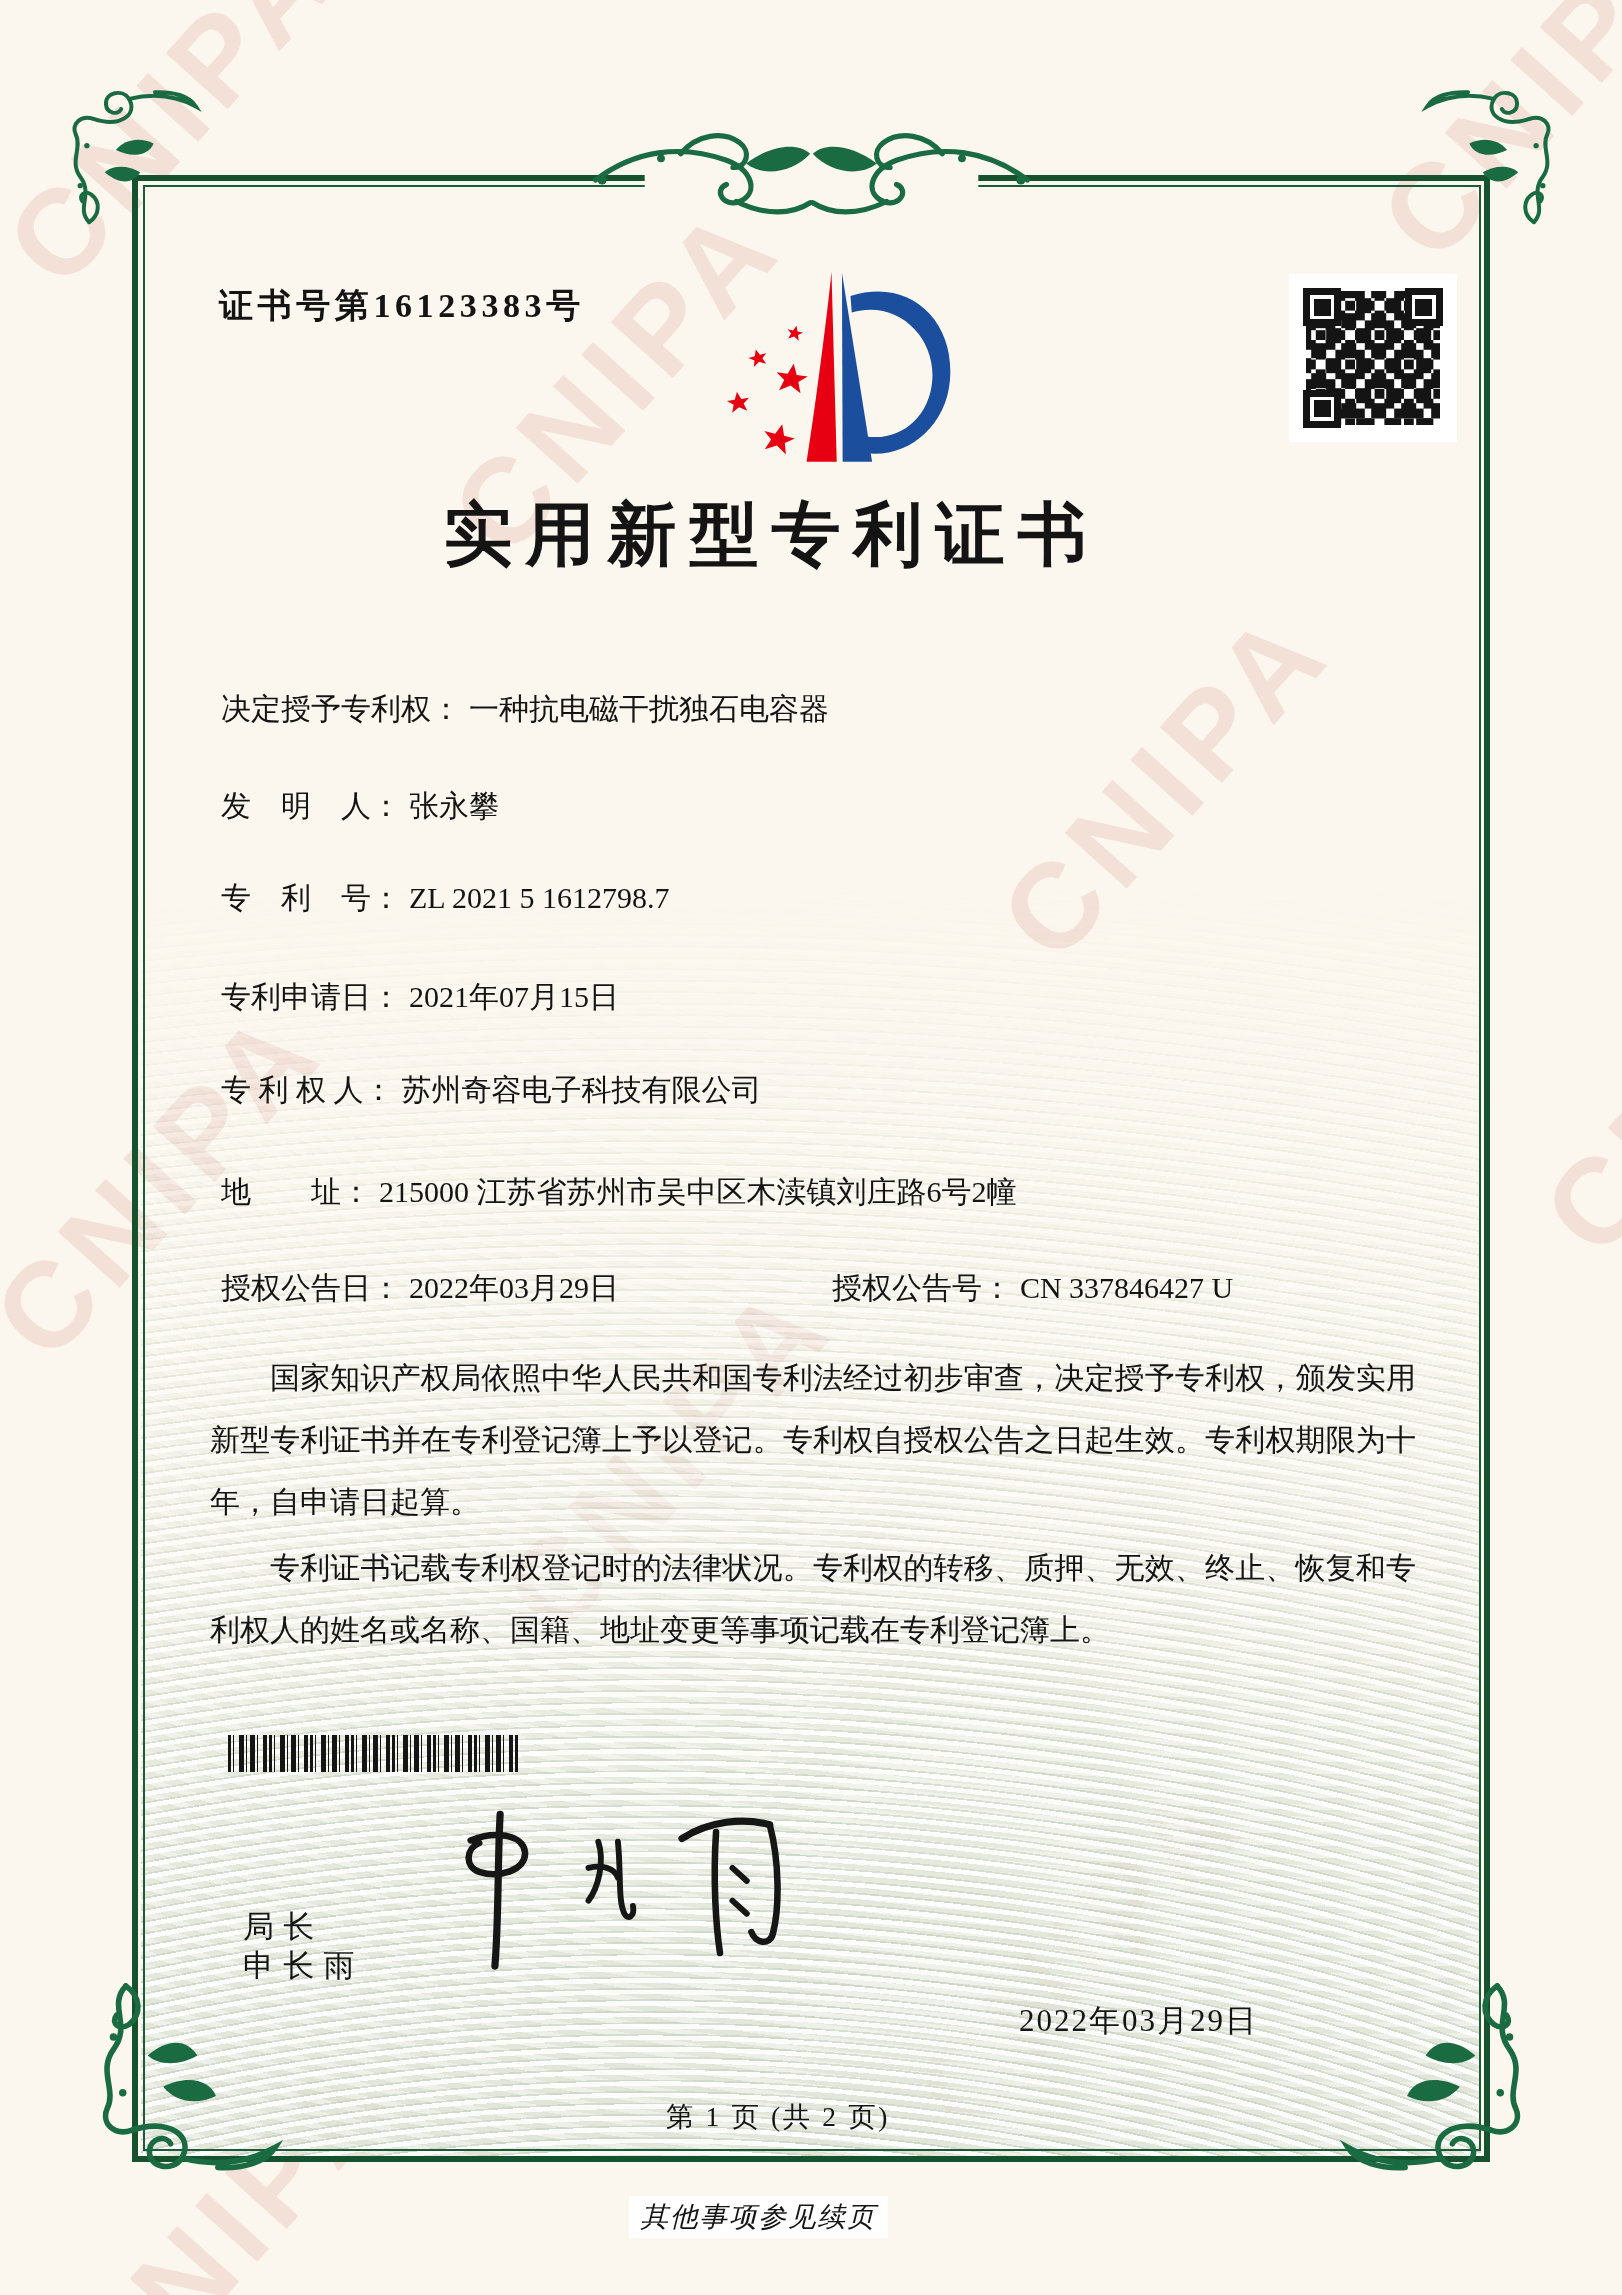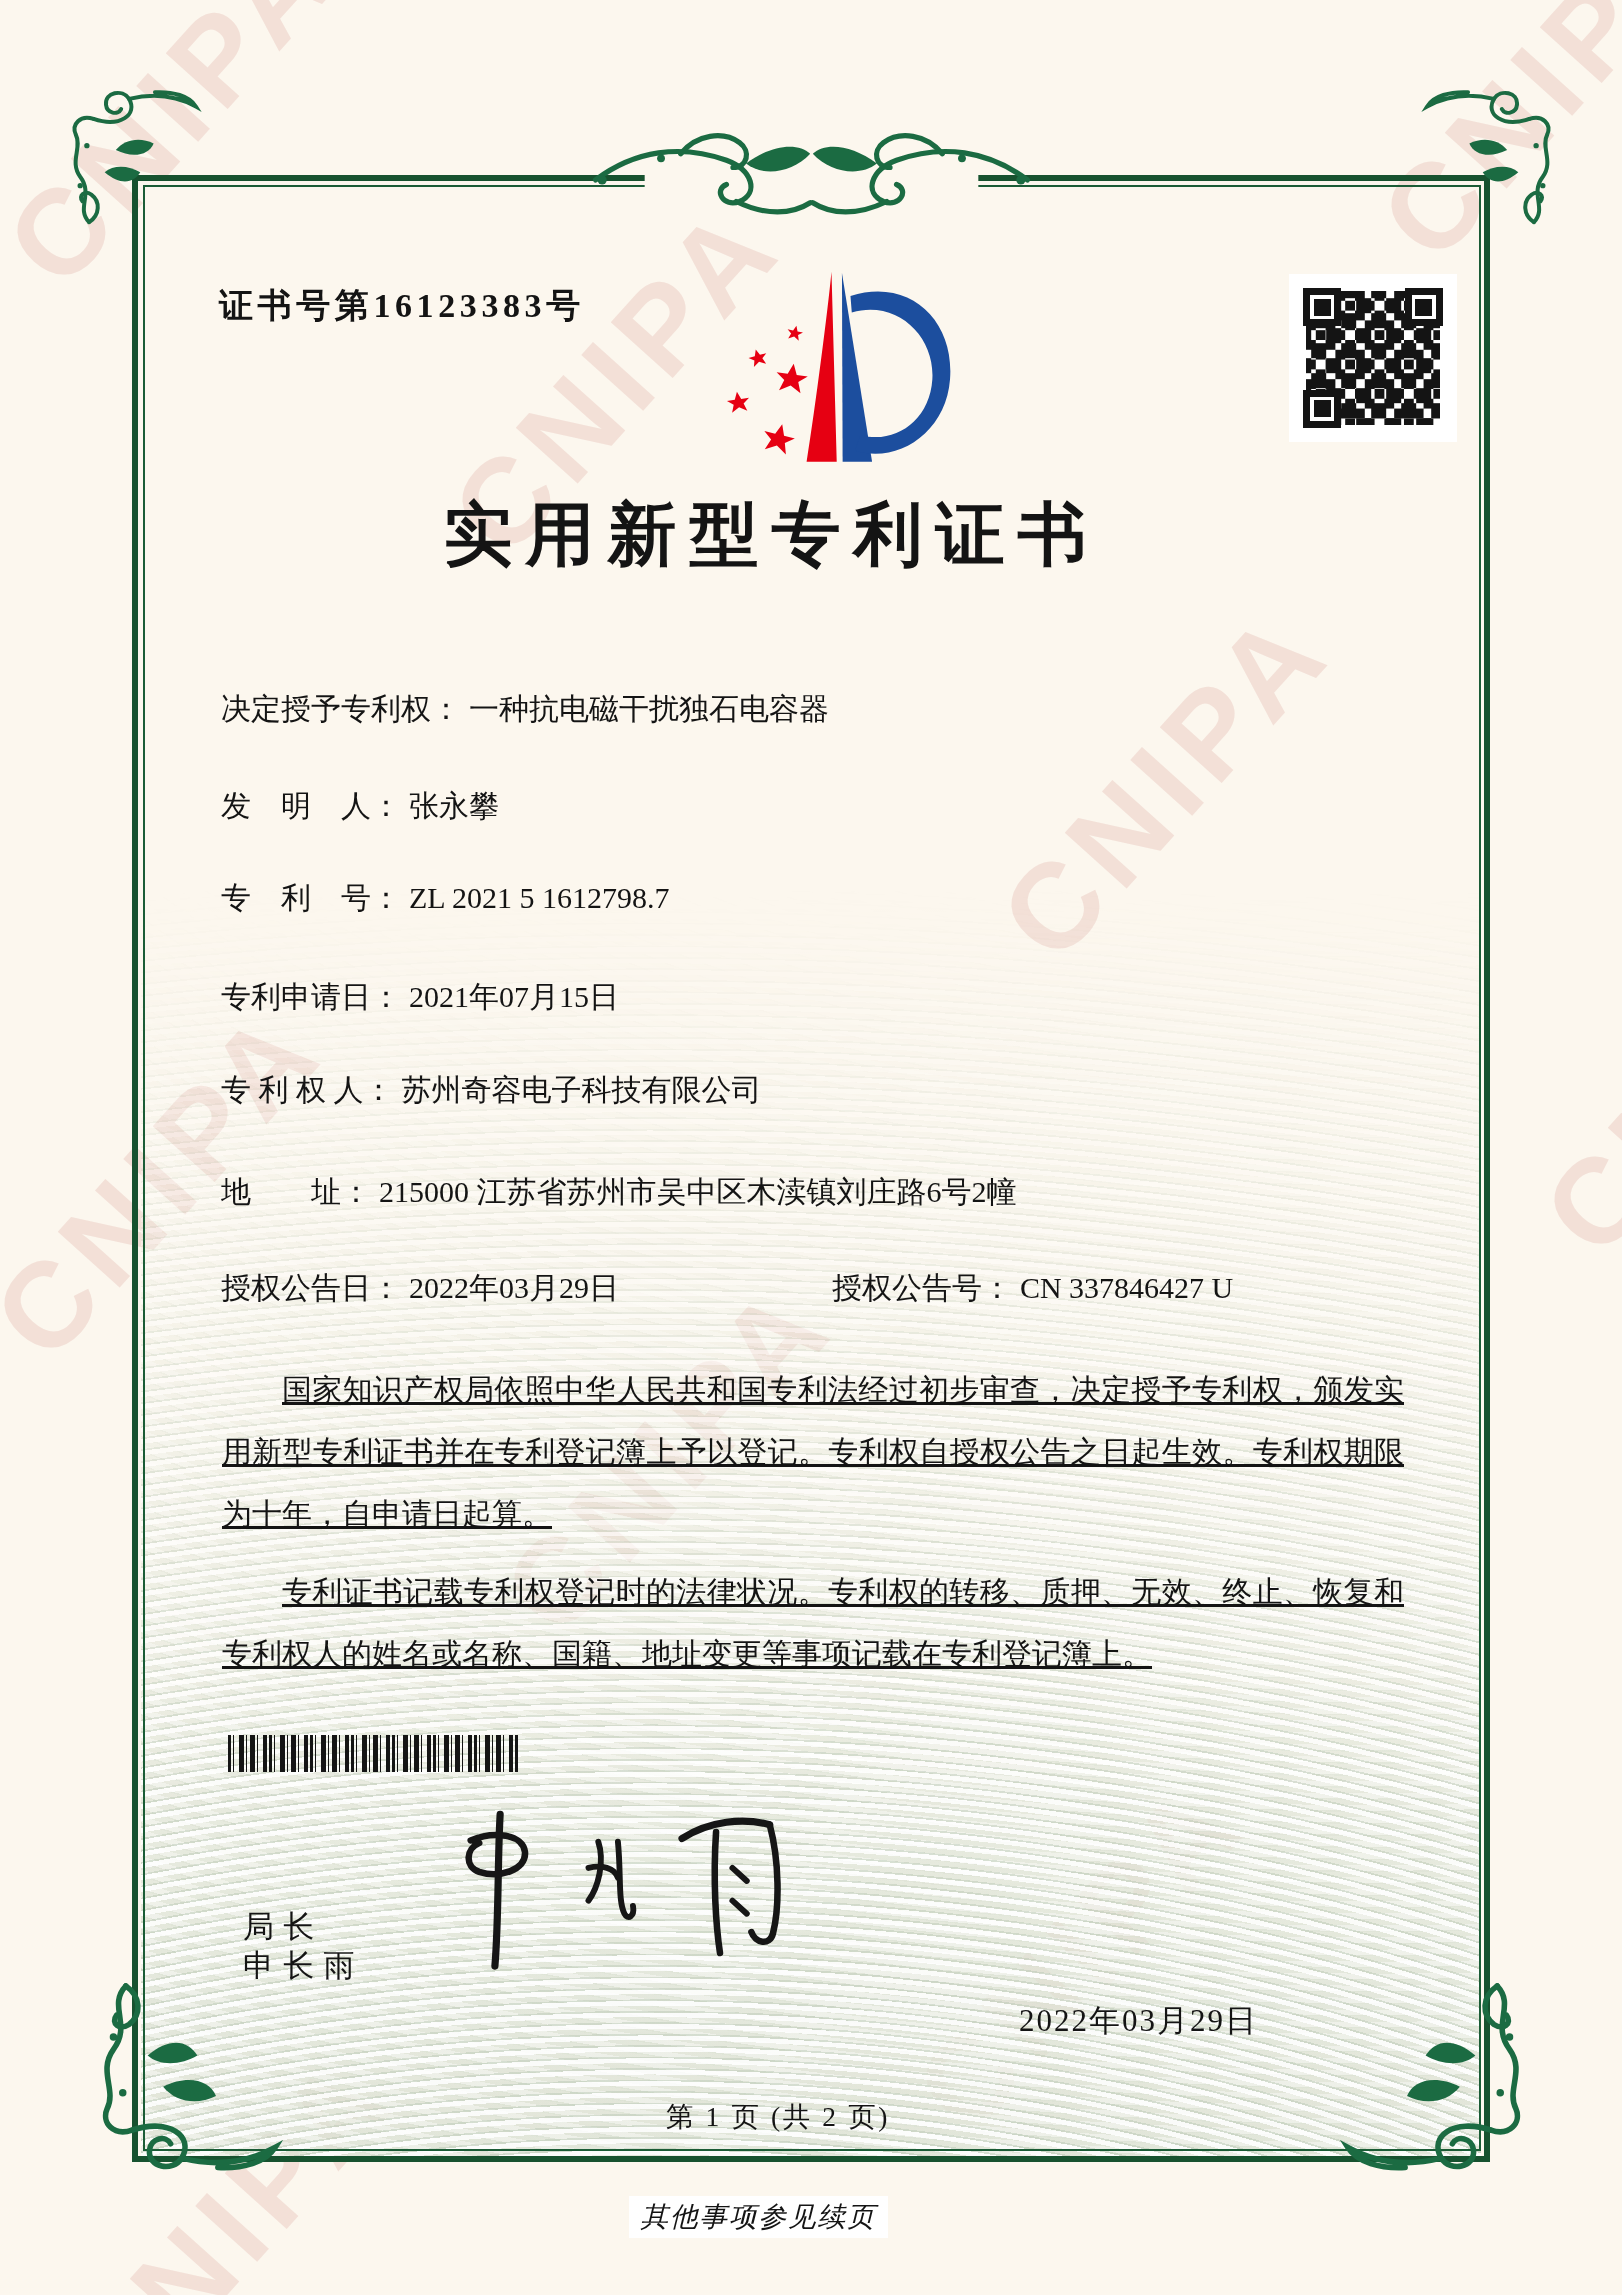--- a/index.html
+++ b/index.html
@@ -39,21 +39,21 @@
   .qf::after{content:"";position:absolute;inset:3.9px;background:#141414;}
   .qf.tl{left:-2.6px;top:-2.6px;} .qf.tr{right:-2.6px;top:-2.6px;} .qf.bl{left:-2.6px;bottom:-2.6px;}
 
   .title{left:0;top:489px;width:1543px;text-align:center;font-size:69px;font-weight:bold;letter-spacing:13px;}
 
   .row{left:221px;font-size:30px;line-height:34px;white-space:nowrap;}
   .row .val{margin-left:7.9px;}
   .grant2{position:absolute;left:611px;top:0;white-space:nowrap;}
 
   .paras{left:206px;top:1343px;width:1214px;font-size:30px;line-height:62px;text-align:justify;}
-  .paras p{margin:16px;text-indent:2em;text-decoration:underline;}
+  .paras p{margin:4px;text-indent:2em;}
 
   .barcode{left:228px;top:1735px;width:291px;height:37px;background:
     repeating-linear-gradient(90deg,#151515 0 2.6px,transparent 2.6px 4.6px,#151515 4.6px 5.9px,
     transparent 5.9px 10.5px,#151515 10.5px 15.7px,transparent 15.7px 17.7px,#151515 17.7px 19px,
     transparent 19px 22px,#151515 22px 27px,transparent 27px 29px,#151515 29px 30px,
     transparent 30px 35px,#151515 35px 39px,transparent 39px 41px);}
 
   .signer-title{left:243px;top:1906px;font-size:31px;letter-spacing:9.2px;}
   .signer-name{left:243px;top:1945px;font-size:31px;letter-spacing:9.2px;}
   .signature{left:402px;top:1801px;}

